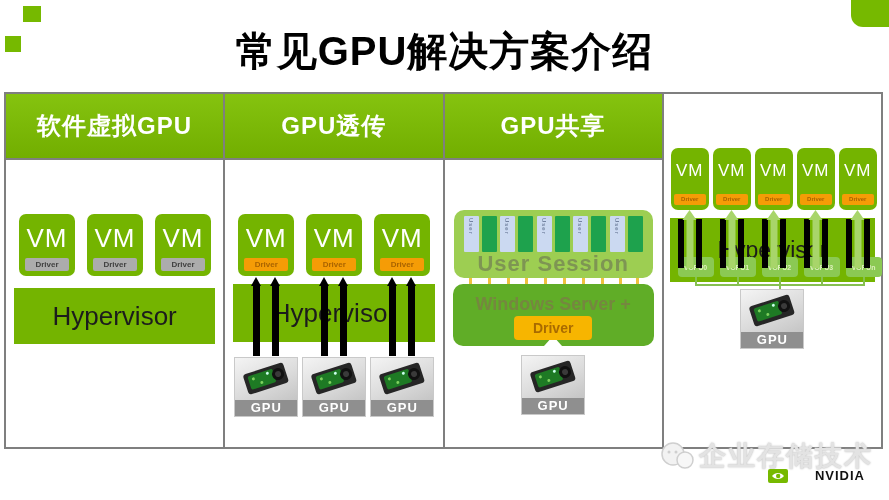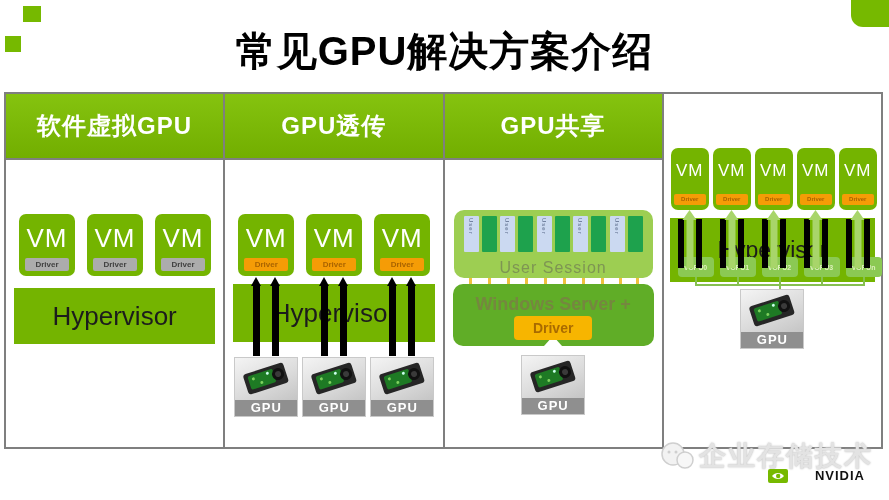--- a/index.html
+++ b/index.html
@@ -58,21 +58,21 @@
 
   
   .session{position:absolute;left:9px;right:9px;top:50px;height:68px;background:#9DCE52;border-radius:10px;z-index:2;}
   .bars{position:absolute;top:6px;left:10px;right:10px;height:36px;display:flex;justify-content:space-between;}
   .sbar{width:15px;height:36px;border-radius:1px;position:relative;overflow:hidden;}
   .sbar.light{background:#CBD9F1;}
   .sbar.dark{background:#1EA24D;}
   .sbar.light span{position:absolute;top:2px;left:4px;writing-mode:vertical-rl;
     font-size:6px;color:#5A6A8A;letter-spacing:1px;}
   .session-title{position:absolute;bottom:1px;left:0;right:0;text-align:center;
-    font-size:16px;color:#7E9553;letter-spacing:1px;}
+    font-size:22px;color:#7E9553;letter-spacing:1px;font-weight:bold;}
   .gold{position:absolute;left:19px;right:19px;top:92px;height:76px;z-index:1;}
   .gold .gv{position:absolute;top:0;bottom:0;width:3px;background:#EEC23E;}
   .gold .gh{position:absolute;left:2%;right:2%;bottom:0;height:3px;background:#EEC23E;}
   .winbox{position:absolute;left:8px;right:8px;top:124px;height:62px;background:#60AD27;border-radius:10px;z-index:2;}
   .wins{position:absolute;left:0;right:0;top:10px;text-align:center;font-size:18px;font-weight:bold;color:#75873F;}
   .notch{position:absolute;left:50%;transform:translateX(-50%);top:176px;width:0;height:0;z-index:3;
     border-left:9px solid transparent;border-right:9px solid transparent;border-bottom:10px solid #fff;}
   .drv3{position:absolute;left:50%;transform:translateX(-50%);top:156px;width:78px;height:24px;
     background:#F7B500;border-radius:4px;color:#A96B00;font-size:14px;font-weight:bold;
     text-align:center;line-height:24px;z-index:4;}

